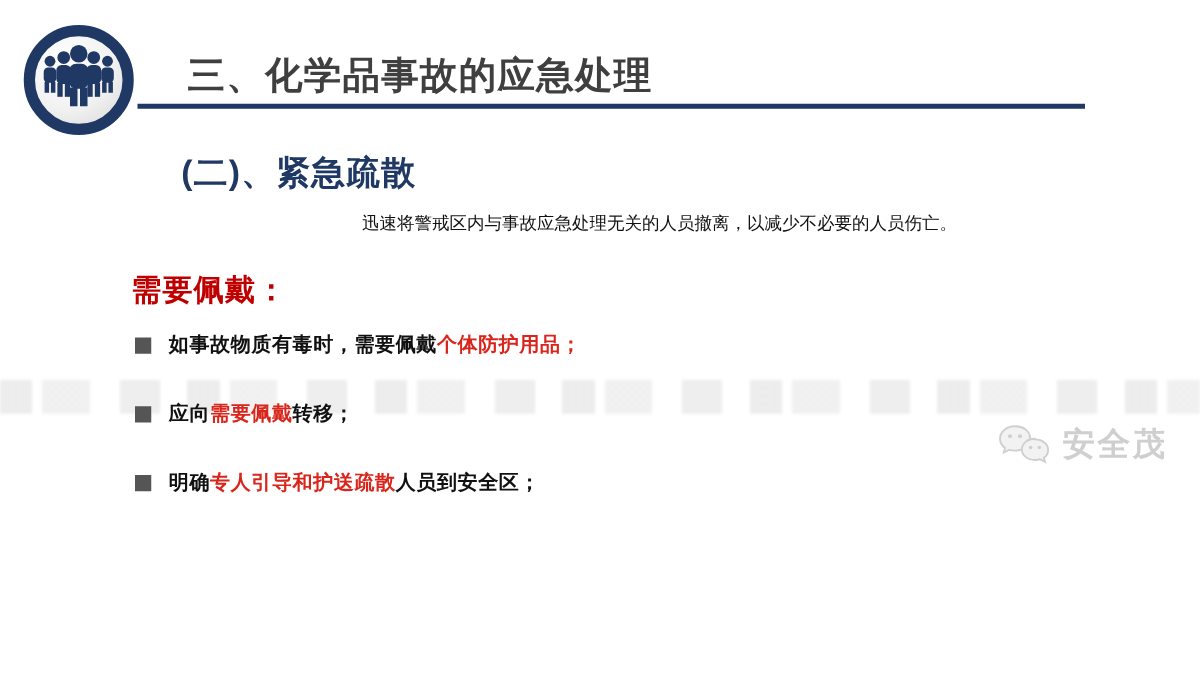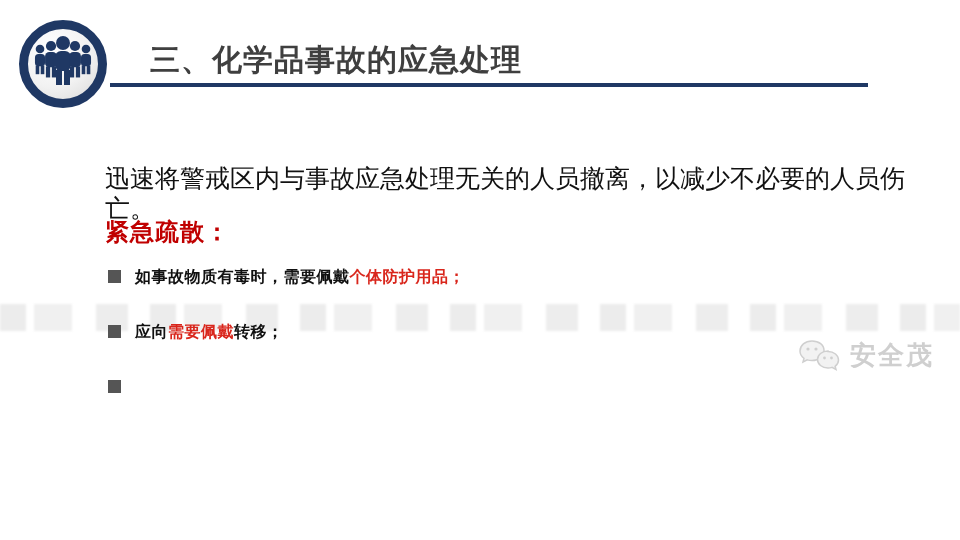--- a/index.html
+++ b/index.html
@@ -26,22 +26,22 @@
   .title-rule{
     position:absolute;left:110px;top:83px;width:758px;height:4px;
     background:var(--navy);z-index:1;
   }
   
   .subtitle{
     position:absolute;left:145px;top:120px;font-size:27px;font-weight:bold;
     color:var(--navy);letter-spacing:1px;z-index:2;
   }
   .intro{
-    position:absolute;left:105px;top:163px;width:845px;font-size:25px;
-    color:var(--ink);line-height:30px;z-index:2;
+    position:absolute;left:105px;top:163px;width:845px;font-size:14px;
+    color:var(--ink);line-height:30px;z-index:2;text-align:center;
   }
   .notes-heading{
     position:absolute;left:105px;top:216px;font-size:24px;font-weight:bold;
     color:var(--heading-red);letter-spacing:1px;z-index:2;
   }
   .bullet-list{
     position:absolute;left:108px;top:260px;list-style:none;z-index:2;
   }
   .bullet-item{
     display:flex;align-items:flex-start;margin-bottom:22px;
@@ -119,33 +119,38 @@
         </g>
       </g>
     </svg>
   </div>
 
   <div class="slide-title">三、化学品事故的应急处理</div>
   <div class="title-rule"></div>
 
   <div class="watermark-band"></div>
 
+  <div class="subtitle">(二)、紧急疏散</div>
 
   <div class="intro">迅速将警戒区内与事故应急处理无关的人员撤离，以减少不必要的人员伤亡。</div>
 
-  <div class="notes-heading">紧急疏散：</div>
+  <div class="notes-heading">需要佩戴：</div>
 
   <ul class="bullet-list">
     <li class="bullet-item">
       <span class="bullet-marker"></span>
       <span><span>如事故物质有毒时，需要佩戴</span><span class="hl">个体防护用品；</span><span></span></span>
     </li>
     <li class="bullet-item">
       <span class="bullet-marker"></span>
       <span><span>应向</span><span class="hl">需要佩戴</span><span>转移；</span></span>
+    </li>
+    <li class="bullet-item">
+      <span class="bullet-marker"></span>
+      <span><span>明确</span><span class="hl">专人引导和护送疏散</span><span>人员到安全区；</span></span>
     </li>
     <li class="bullet-item">
       <span class="bullet-marker"></span>
     </li>
   </ul>
 
   <div class="brand">
     <svg width="44" height="36" viewBox="0 0 44 36" aria-hidden="true">
       <g fill="#f2f2f2" stroke="#cfcfcf" stroke-width="1.5">
         <path d="M14 3 C7 3 2 7.5 2 13 c0 3 1.6 5.6 4 7.3 L5 24 l4.2-2.1 c1.5 .4 3.1 .6 4.8 .6 7 0 12-4.5 12-10 S21 3 14 3 Z"></path>

